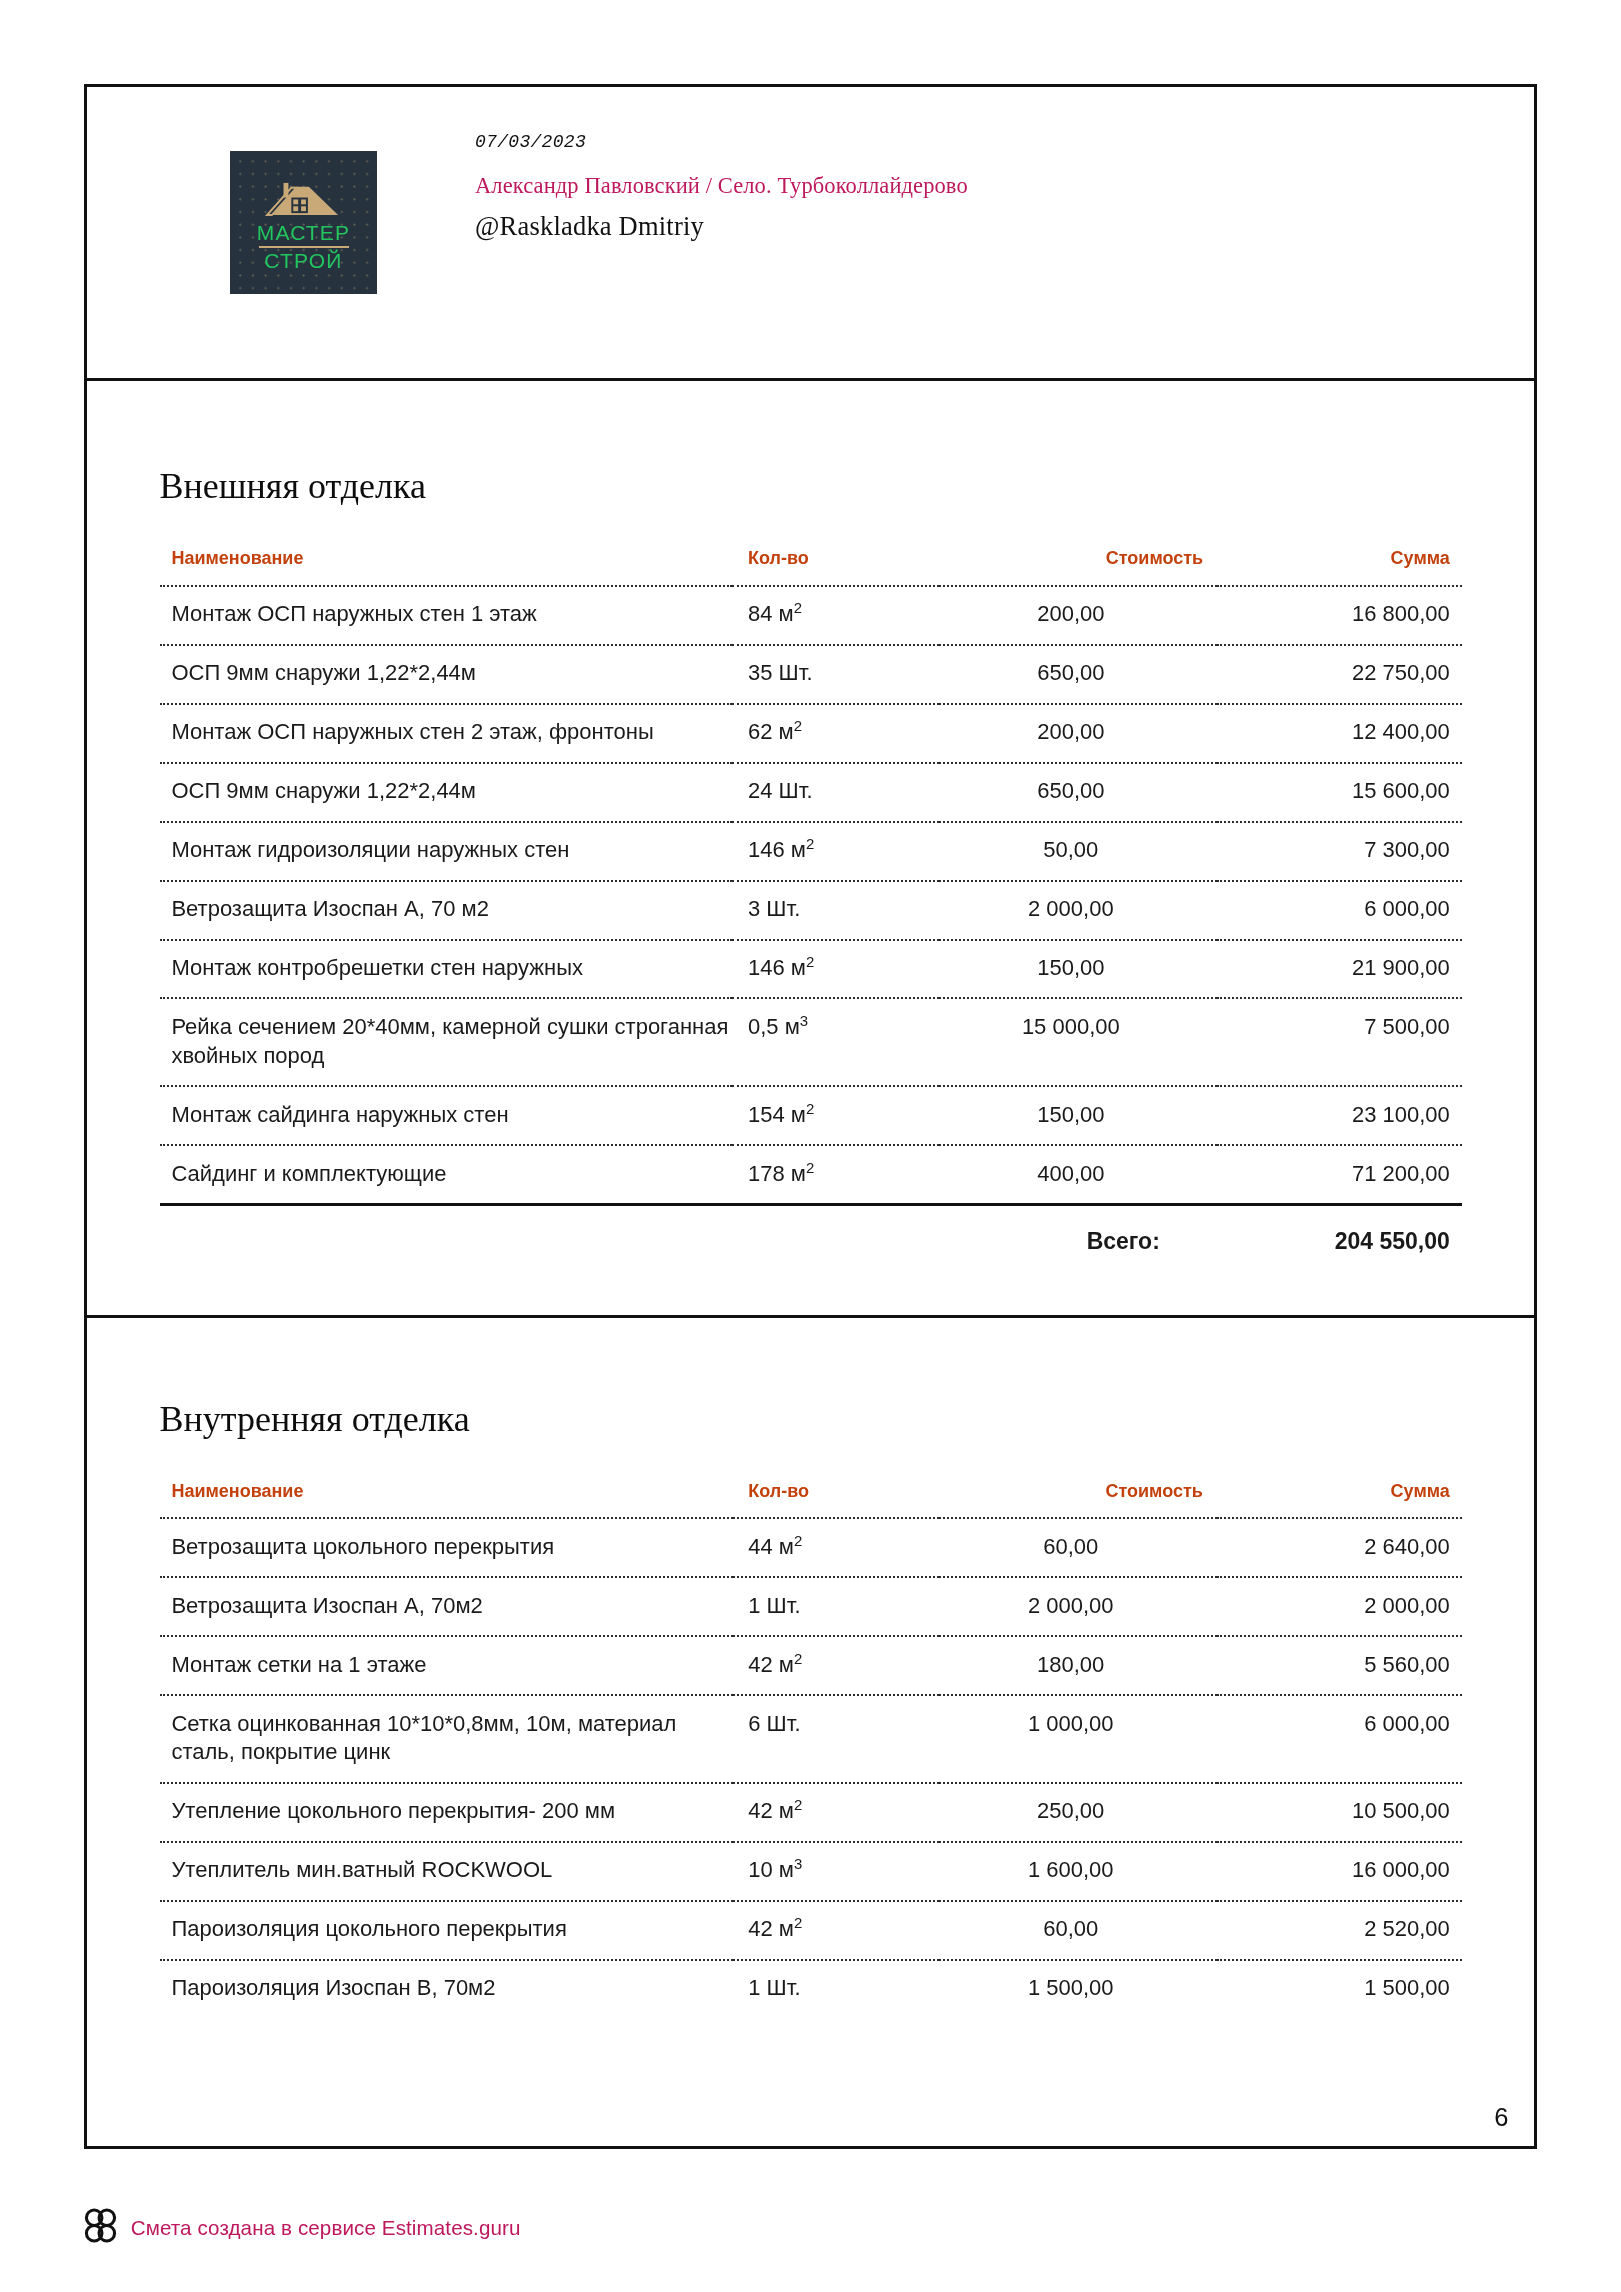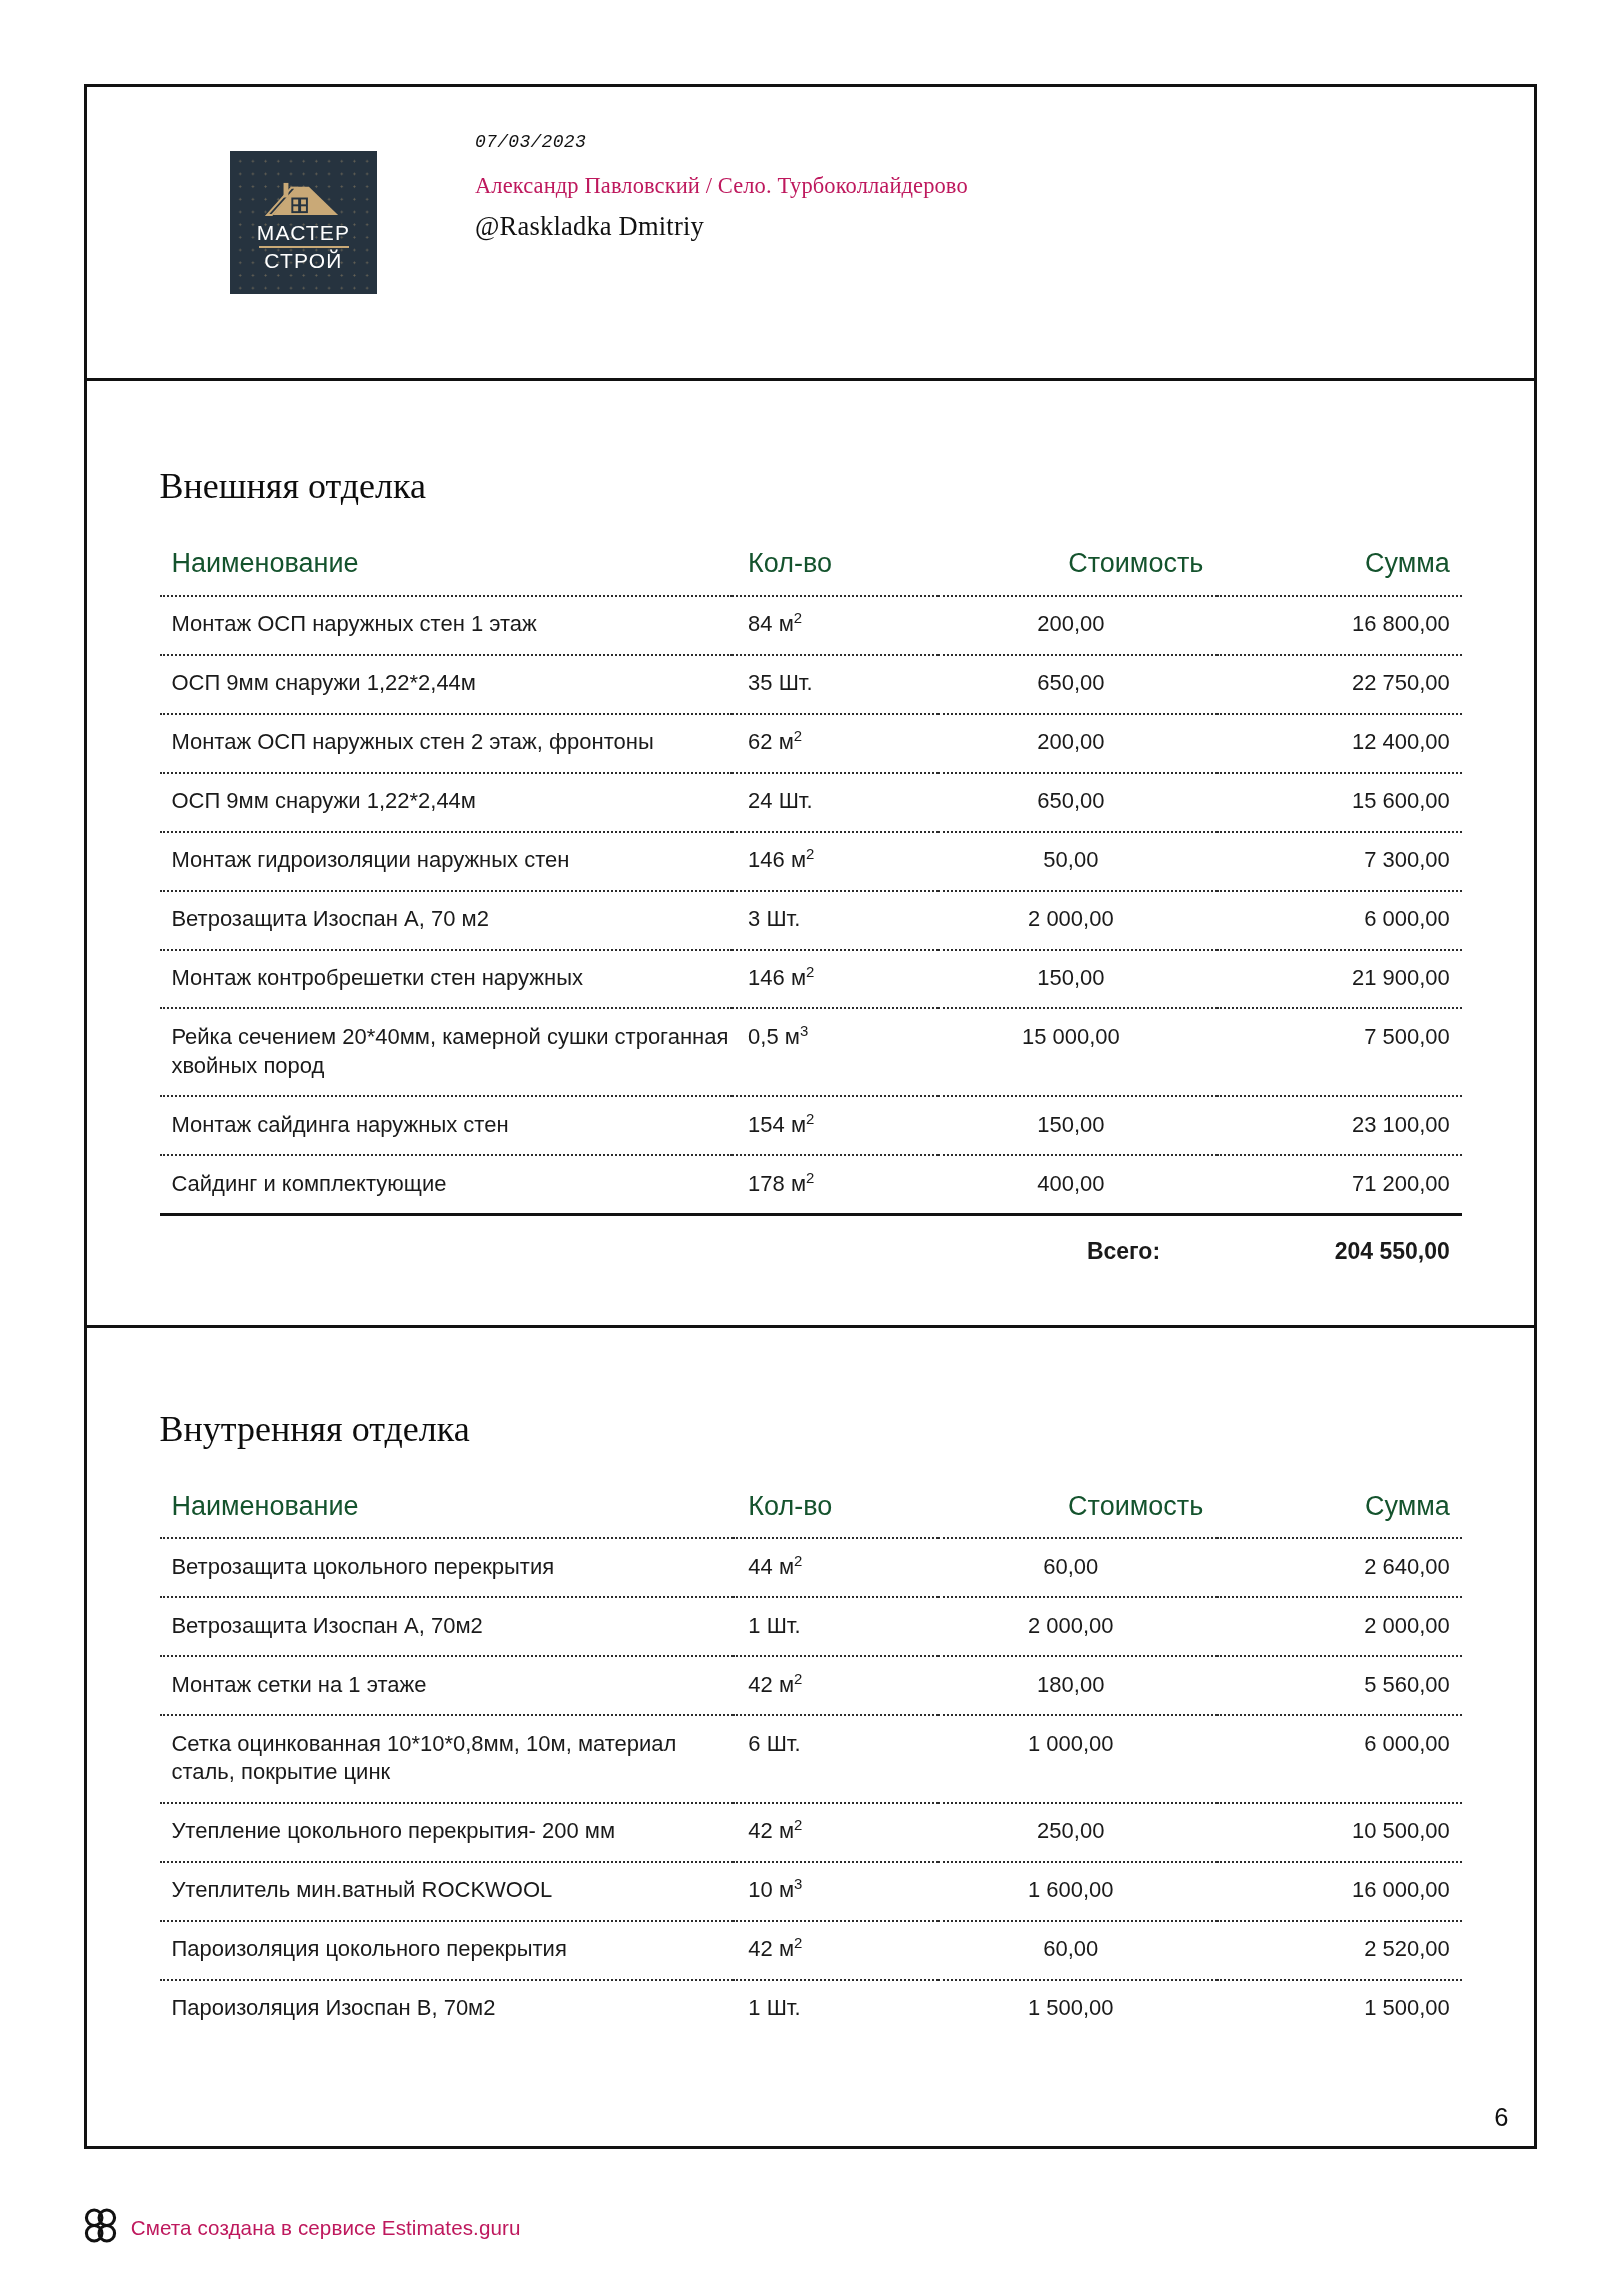--- a/index.html
+++ b/index.html
@@ -60,21 +60,21 @@
     height: 100%;
     display: flex;
     flex-direction: column;
     align-items: center;
     justify-content: center;
     padding-top: 5.9px;
     box-sizing: border-box;
   }
   .logo-house { display:block; margin-bottom: 1px; }
   .logo-word {
-    color: #ffffff;
+    color: #22c55e;
     font-family: "Liberation Sans", sans-serif;
     font-size: 21px;
     letter-spacing: 1.2px;
     line-height: 1.04;
     text-align: center;
     font-weight: 400;
   }
   .logo-rule {
     width: 90px;
     height: 2px;
@@ -141,24 +141,24 @@
 
   
   table.estimate {
     width: calc(100% - 39px);
     margin-left: 19.6px;
     border-collapse: collapse;
     font-size: 22px;
     color: #1a1a1a;
   }
   table.estimate th {
-    font-weight: 400;
-    font-size: 27px;
+    font-weight: 700;
+    font-size: 18px;
     padding: 0 0 15.7px 0;
-    color: #14532d;
+    color: #c2410c;
   }
   table.estimate th.c-name { text-align: left;  padding-left: 11.8px; }
   table.estimate th.c-qty  { text-align: left;  padding-left: 15.7px; margin-top: 46px; }
   table.estimate th.c-price{ text-align: right; padding-right: 13.7px;}
   table.estimate th.c-sum  { text-align: right; padding-right: 11.8px;}
 
   table.estimate tbody tr td {
     border-top: 2.5px dotted #2b2b2b;
     padding: 13.7px 0 14.7px 0;
     vertical-align: top;

